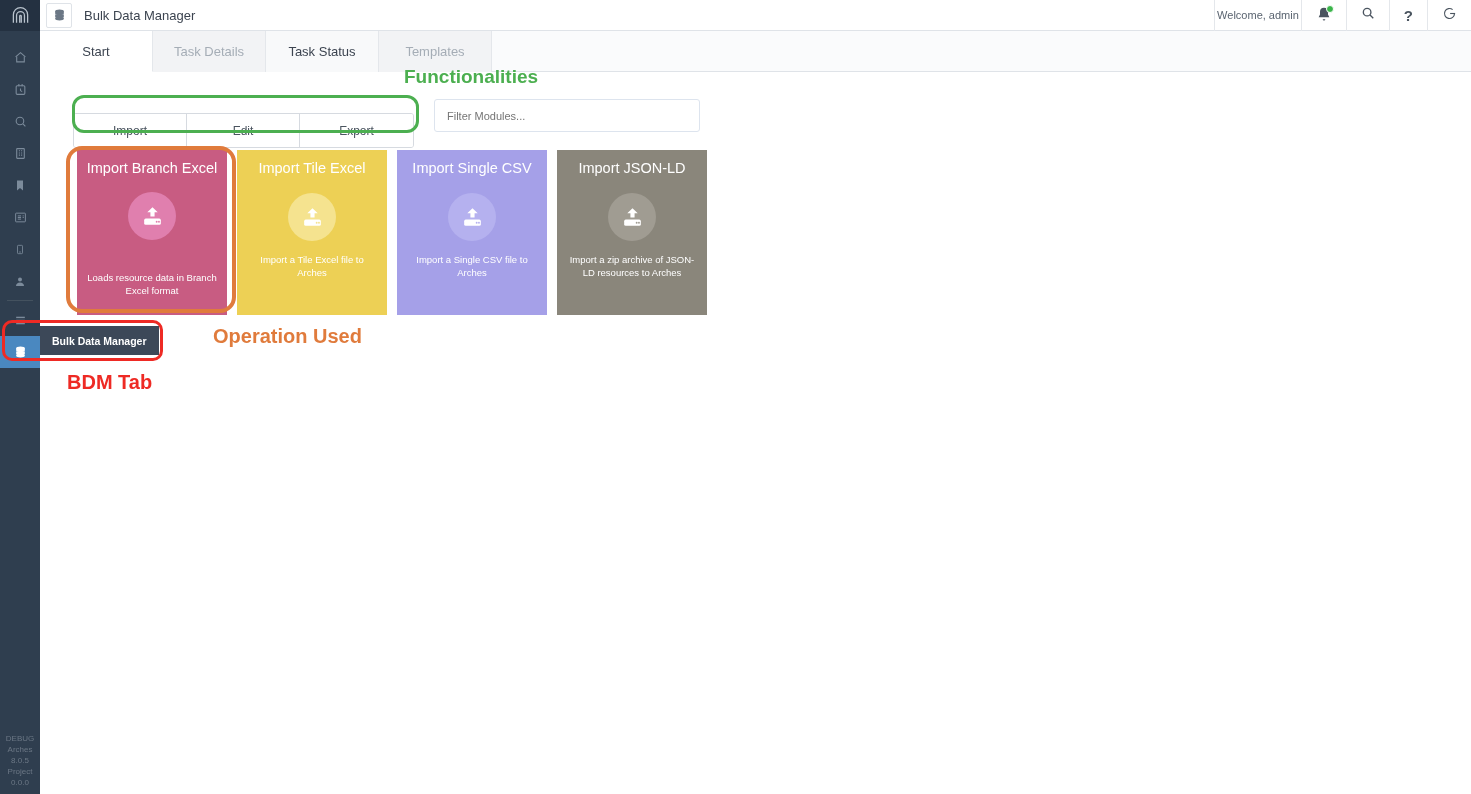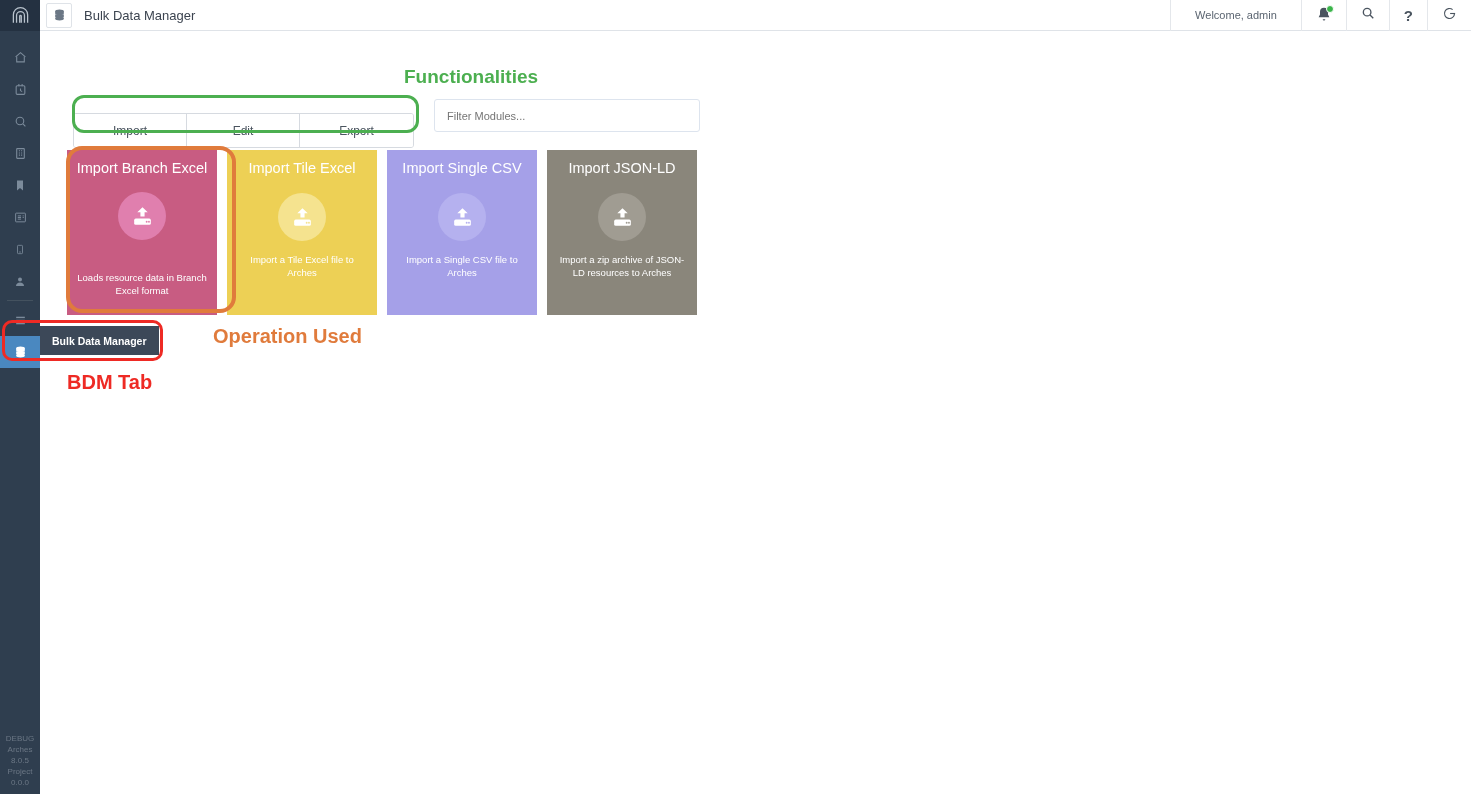--- a/index.html
+++ b/index.html
@@ -53,21 +53,21 @@
     color: #6b7785;
   }
   .header-title {
     margin-left: 12px; font-size: 13px; color: #3c4450;
   }
   .header-right { margin-left: auto; display: flex; align-items: center; height: 31px; }
   .hdr-cell {
     height: 31px; display: flex; align-items: center; justify-content: center;
     border-left: 1px solid #e4e7eb; padding: 0 14px; color: #5a6470;
   }
-  .hdr-cell.welcome { font-size: 11px; color: #5a6470; padding: 0 24px; }
+  .hdr-cell.welcome { font-size: 11px; color: #5a6470; padding: 0 2px; }
   .bell-wrap { position: relative; width: 16px; height: 18px; }
   .bell-dot {
     position: absolute; right: -2px; top: -1px;
     width: 8px; height: 8px; border-radius: 50%;
     background: #3ab54a; border: 1px solid #ffffff;
   }
 
   
   .tabbar {
     position: absolute; left: 40px; top: 31px;
@@ -105,21 +105,21 @@
 
   .filter-input {
     position: absolute; left: 394px; top: 27px;
     width: 266px; height: 33px;
     border: 1px solid #dde4ee; border-radius: 3px;
     background: #fff; font-size: 11px; color: #b2b8bf;
     padding: 14px 12px; font-family: "Liberation Sans", sans-serif;
     outline: none;
   }
 
-  .cards { position: absolute; left: 27px; top: 78px; display: flex; gap: 10px; }
+  .cards { position: absolute; left: 27px; top: 78px; display: flex; gap: 10px; padding-left: 10px; }
   .card {
     width: 150px; height: 165px;
     padding: 10px 9px 8px 9px;
     display: flex; flex-direction: column; align-items: center;
     color: #ffffff; text-align: center;
   }
   .card-title { font-size: 14.5px; line-height: 17px; font-weight: 400; }
   .card-circle {
     width: 48px; height: 48px; border-radius: 50%;
     display: flex; align-items: center; justify-content: center;
@@ -270,20 +270,26 @@
         <span>
           <svg width="15" height="15" viewBox="0 0 24 24" fill="none" stroke="#4a545f" stroke-width="1.8">
             <path d="M20 12a8 8 0 1 1-3-6.2"></path>
               <path d="M13 12h8"></path>
           </svg>
         </span>
       </div>
     </div>
   </div>
 
+  <div class="tabbar">
+    <div class="tab active">Start</div>
+    <div class="tab">Task Details</div>
+    <div class="tab semi">Task Status</div>
+    <div class="tab">Templates</div>
+  </div>
 
   <div class="content">
 
     <div class="btn-group">
       <div class="grp-btn">Import</div>
       <div class="grp-btn">Edit</div>
       <div class="grp-btn">Export</div>
     </div>
 
     <input class="filter-input" type="text" placeholder="Filter Modules..." style="">

